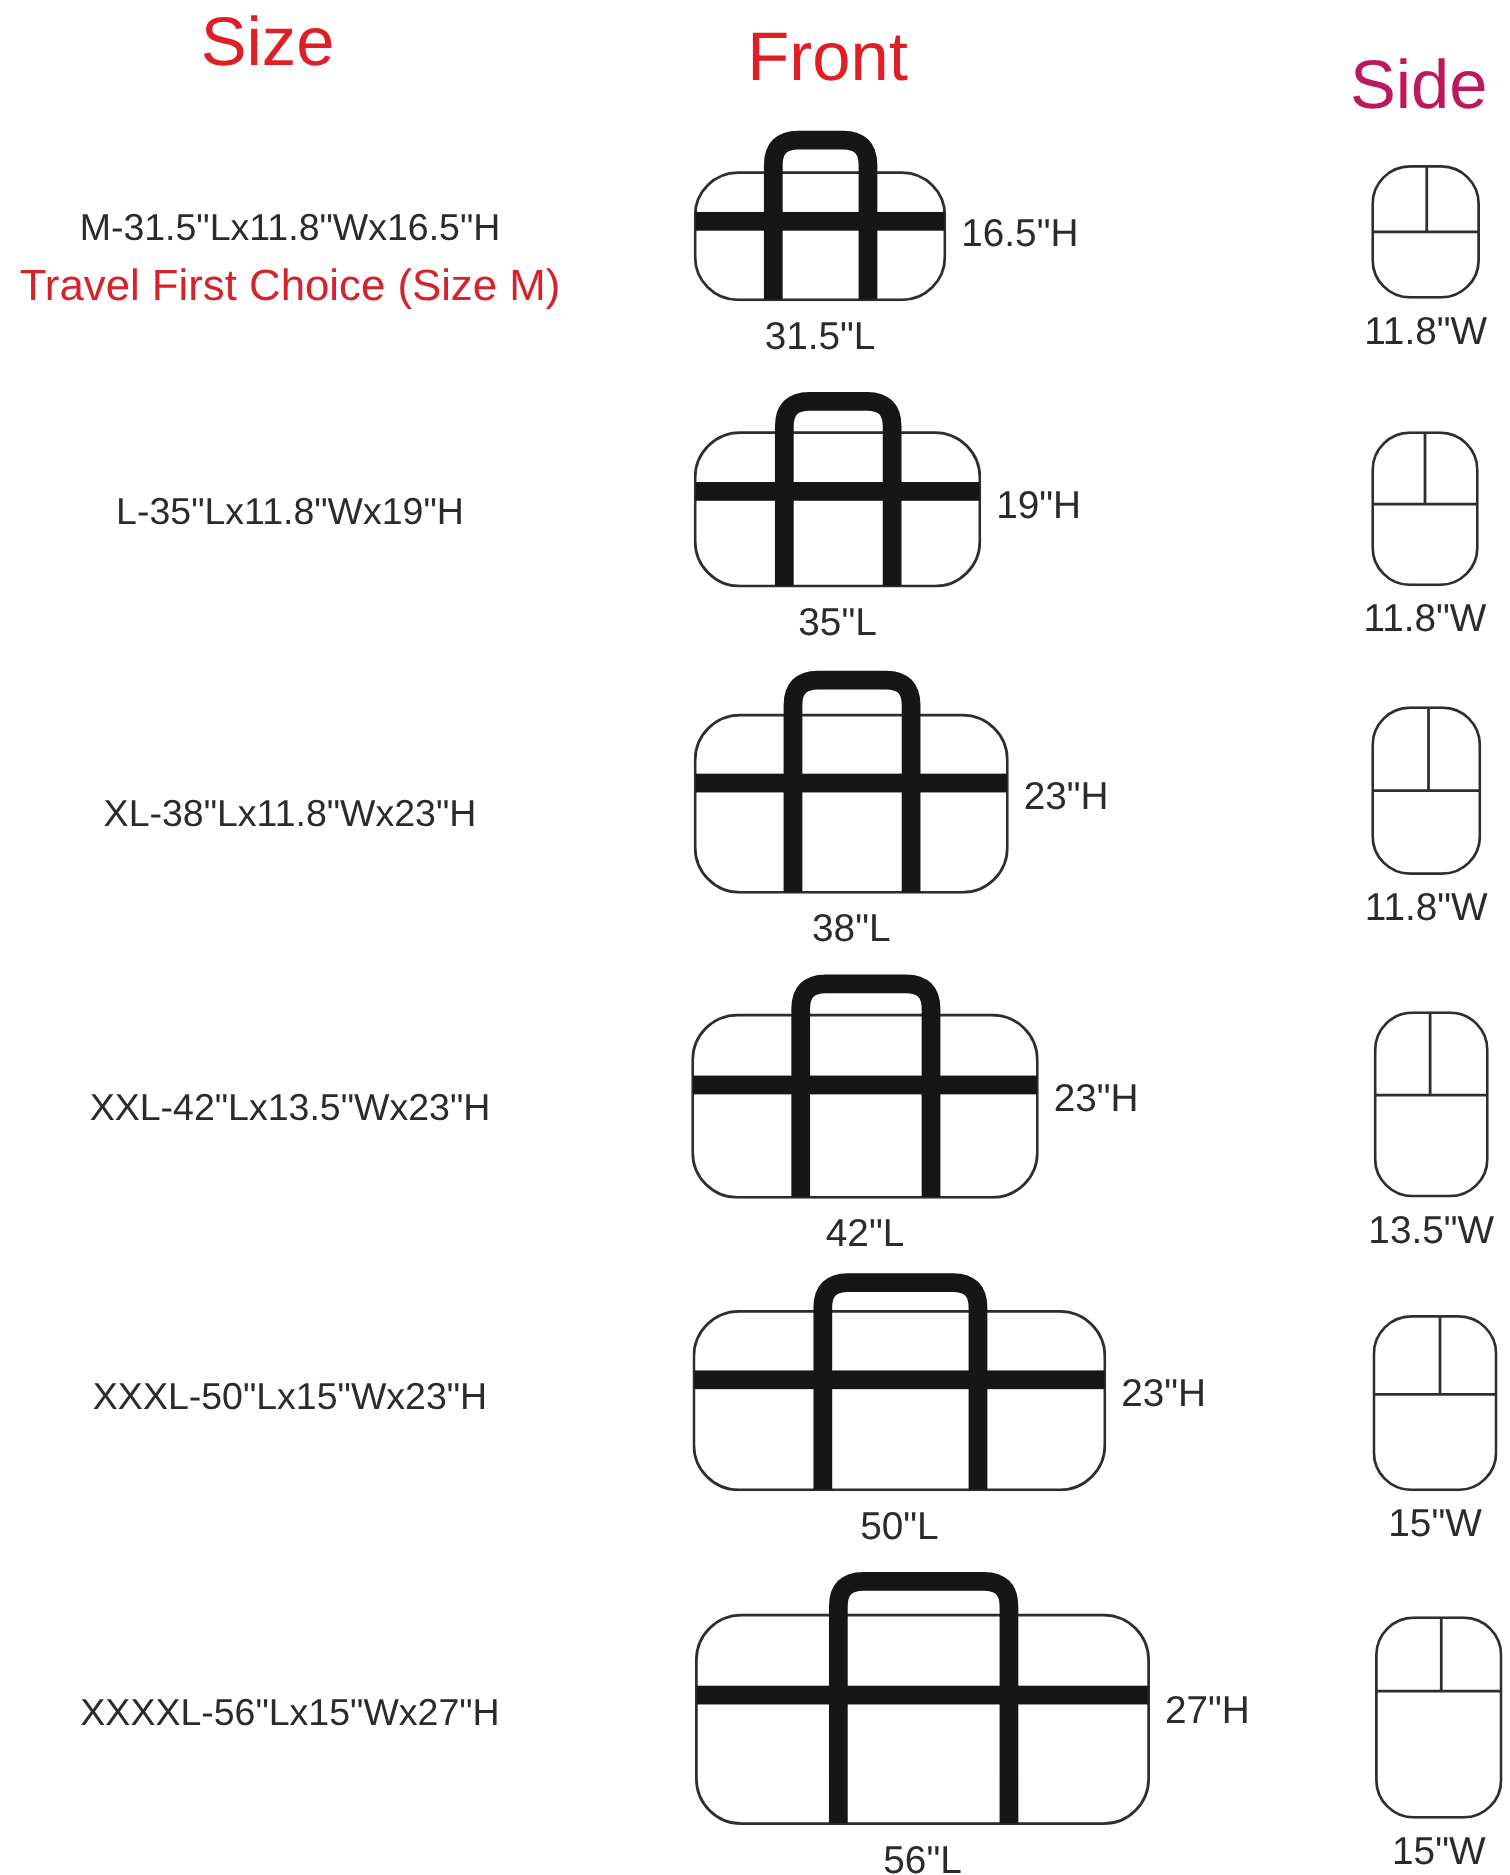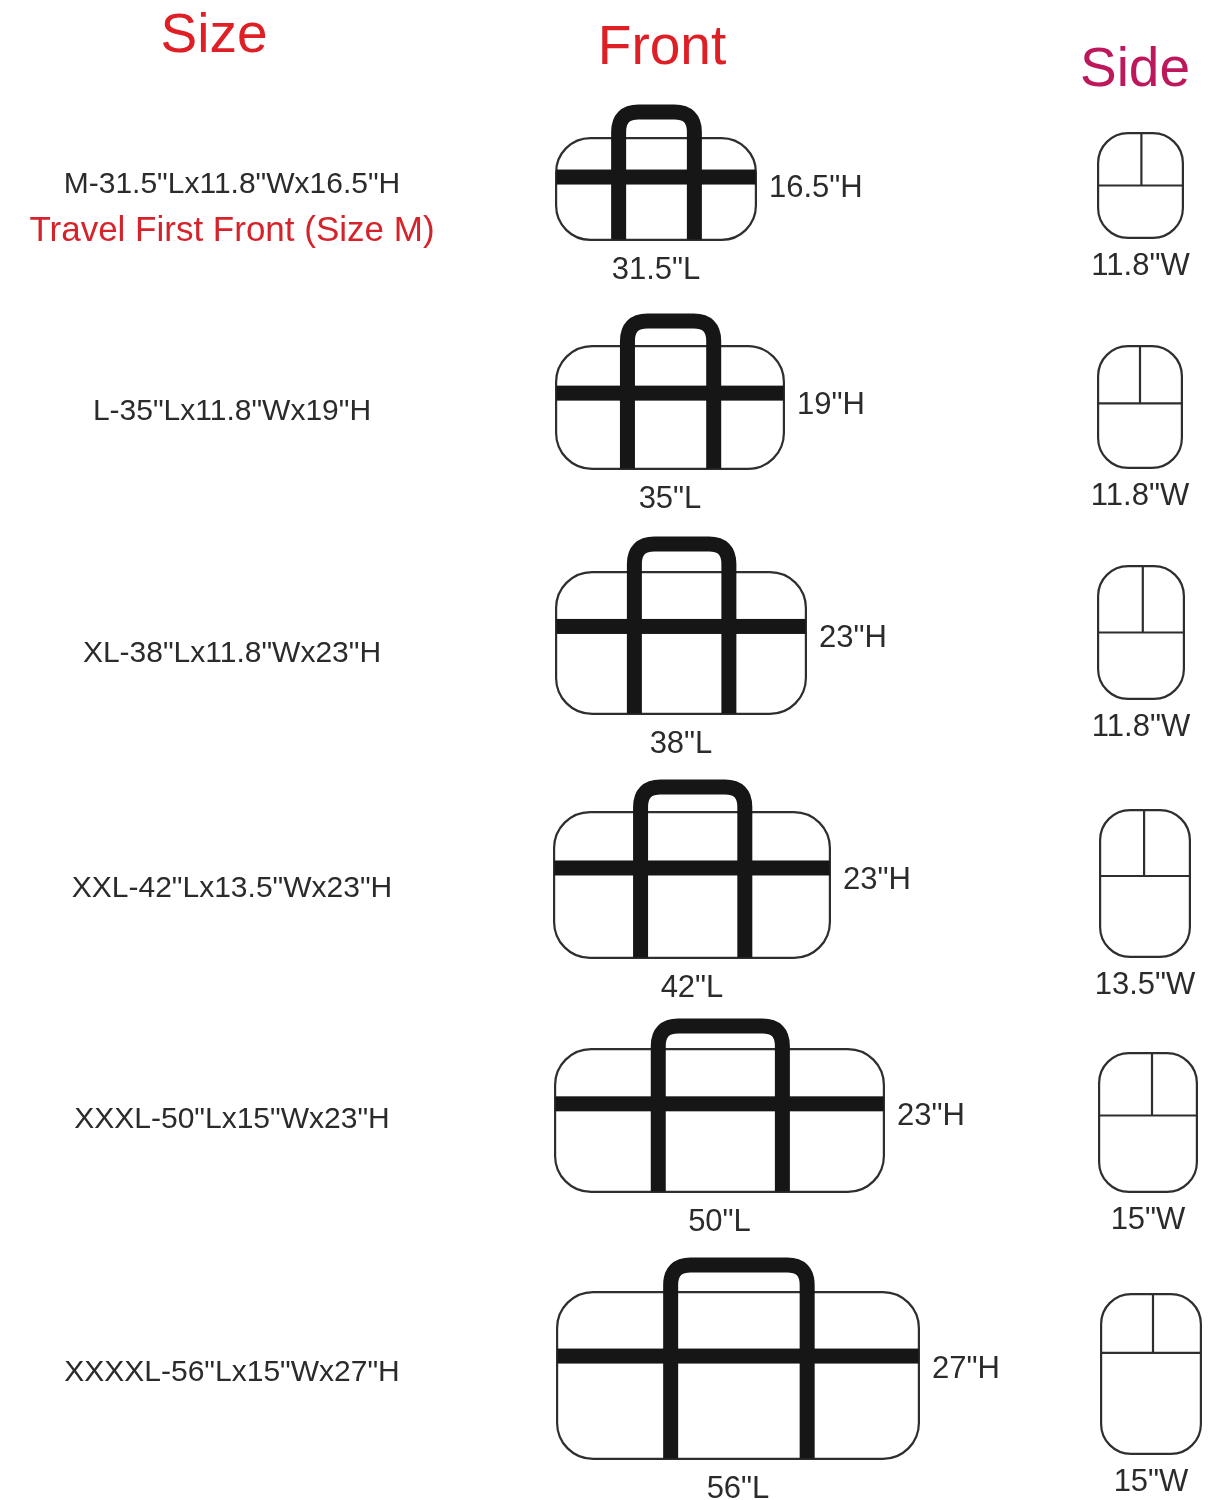--- a/index.html
+++ b/index.html
@@ -44,21 +44,21 @@
 </style>
 </head>
 <body>
 
 <div id="canvas">
   <div class="col-header" style="left: 214px; top: 6px; color: rgb(222, 31, 38);">Size</div>
   <div class="col-header" style="left: 662px; top: 18px; color: rgb(222, 31, 38);">Front</div>
   <div class="col-header" style="left: 1135px; top: 4px; color: #be185d; margin-top: 36px;">Side</div>
   <div id="rows-root">
       <div class="size-label" style="left: 232px; top: 183px; color: rgb(43, 43, 43);">M-31.5"Lx11.8"Wx16.5"H</div>
-      <div class="highlight-label" style="left: 232px; top: 229px; color: rgb(213, 35, 43);">Travel First Front (Size M)</div>
+      <div class="highlight-label" style="left: 232px; top: 229px; color: rgb(213, 35, 43);">Travel First Choice (Size M)</div>
       <div class="fig" style="left: 555px; top: 104px;"><svg width="202" height="137" viewBox="0 0 202 137">
           <rect x="1.1" y="34.1" width="199.8" height="101.8" rx="34.32" fill="#ffffff" stroke="#2e2e2e" stroke-width="2.2"></rect>
           <rect x="1.4" y="65.53999999999999" width="199.2" height="15" fill="#161616"></rect>
           <path d="M 63.63 135.5 L 63.63 28 Q 63.63 8 83.63 8 L 119.38 8 Q 139.38 8 139.38 28 L 139.38 135.5" fill="none" stroke="#161616" stroke-width="15"></path>
         </svg></div>
       <div class="dim-label leftedge" style="left: 769px; top: 186.68px; color: rgb(43, 43, 43);">16.5"H</div>
       <div class="dim-label center" style="left: 656px; top: 269px; color: rgb(43, 43, 43);">31.5"L</div>
       <div class="fig" style="left: 1097px; top: 132px;"><svg width="87" height="107" viewBox="0 0 87 107">
           <rect x="1.1" y="1.1" width="84.8" height="104.8" rx="30" fill="#ffffff" stroke="#2e2e2e" stroke-width="2.2"></rect>
           <line x1="1.5" y1="53.5" x2="85.5" y2="53.5" stroke="#2e2e2e" stroke-width="2.2"></line>

